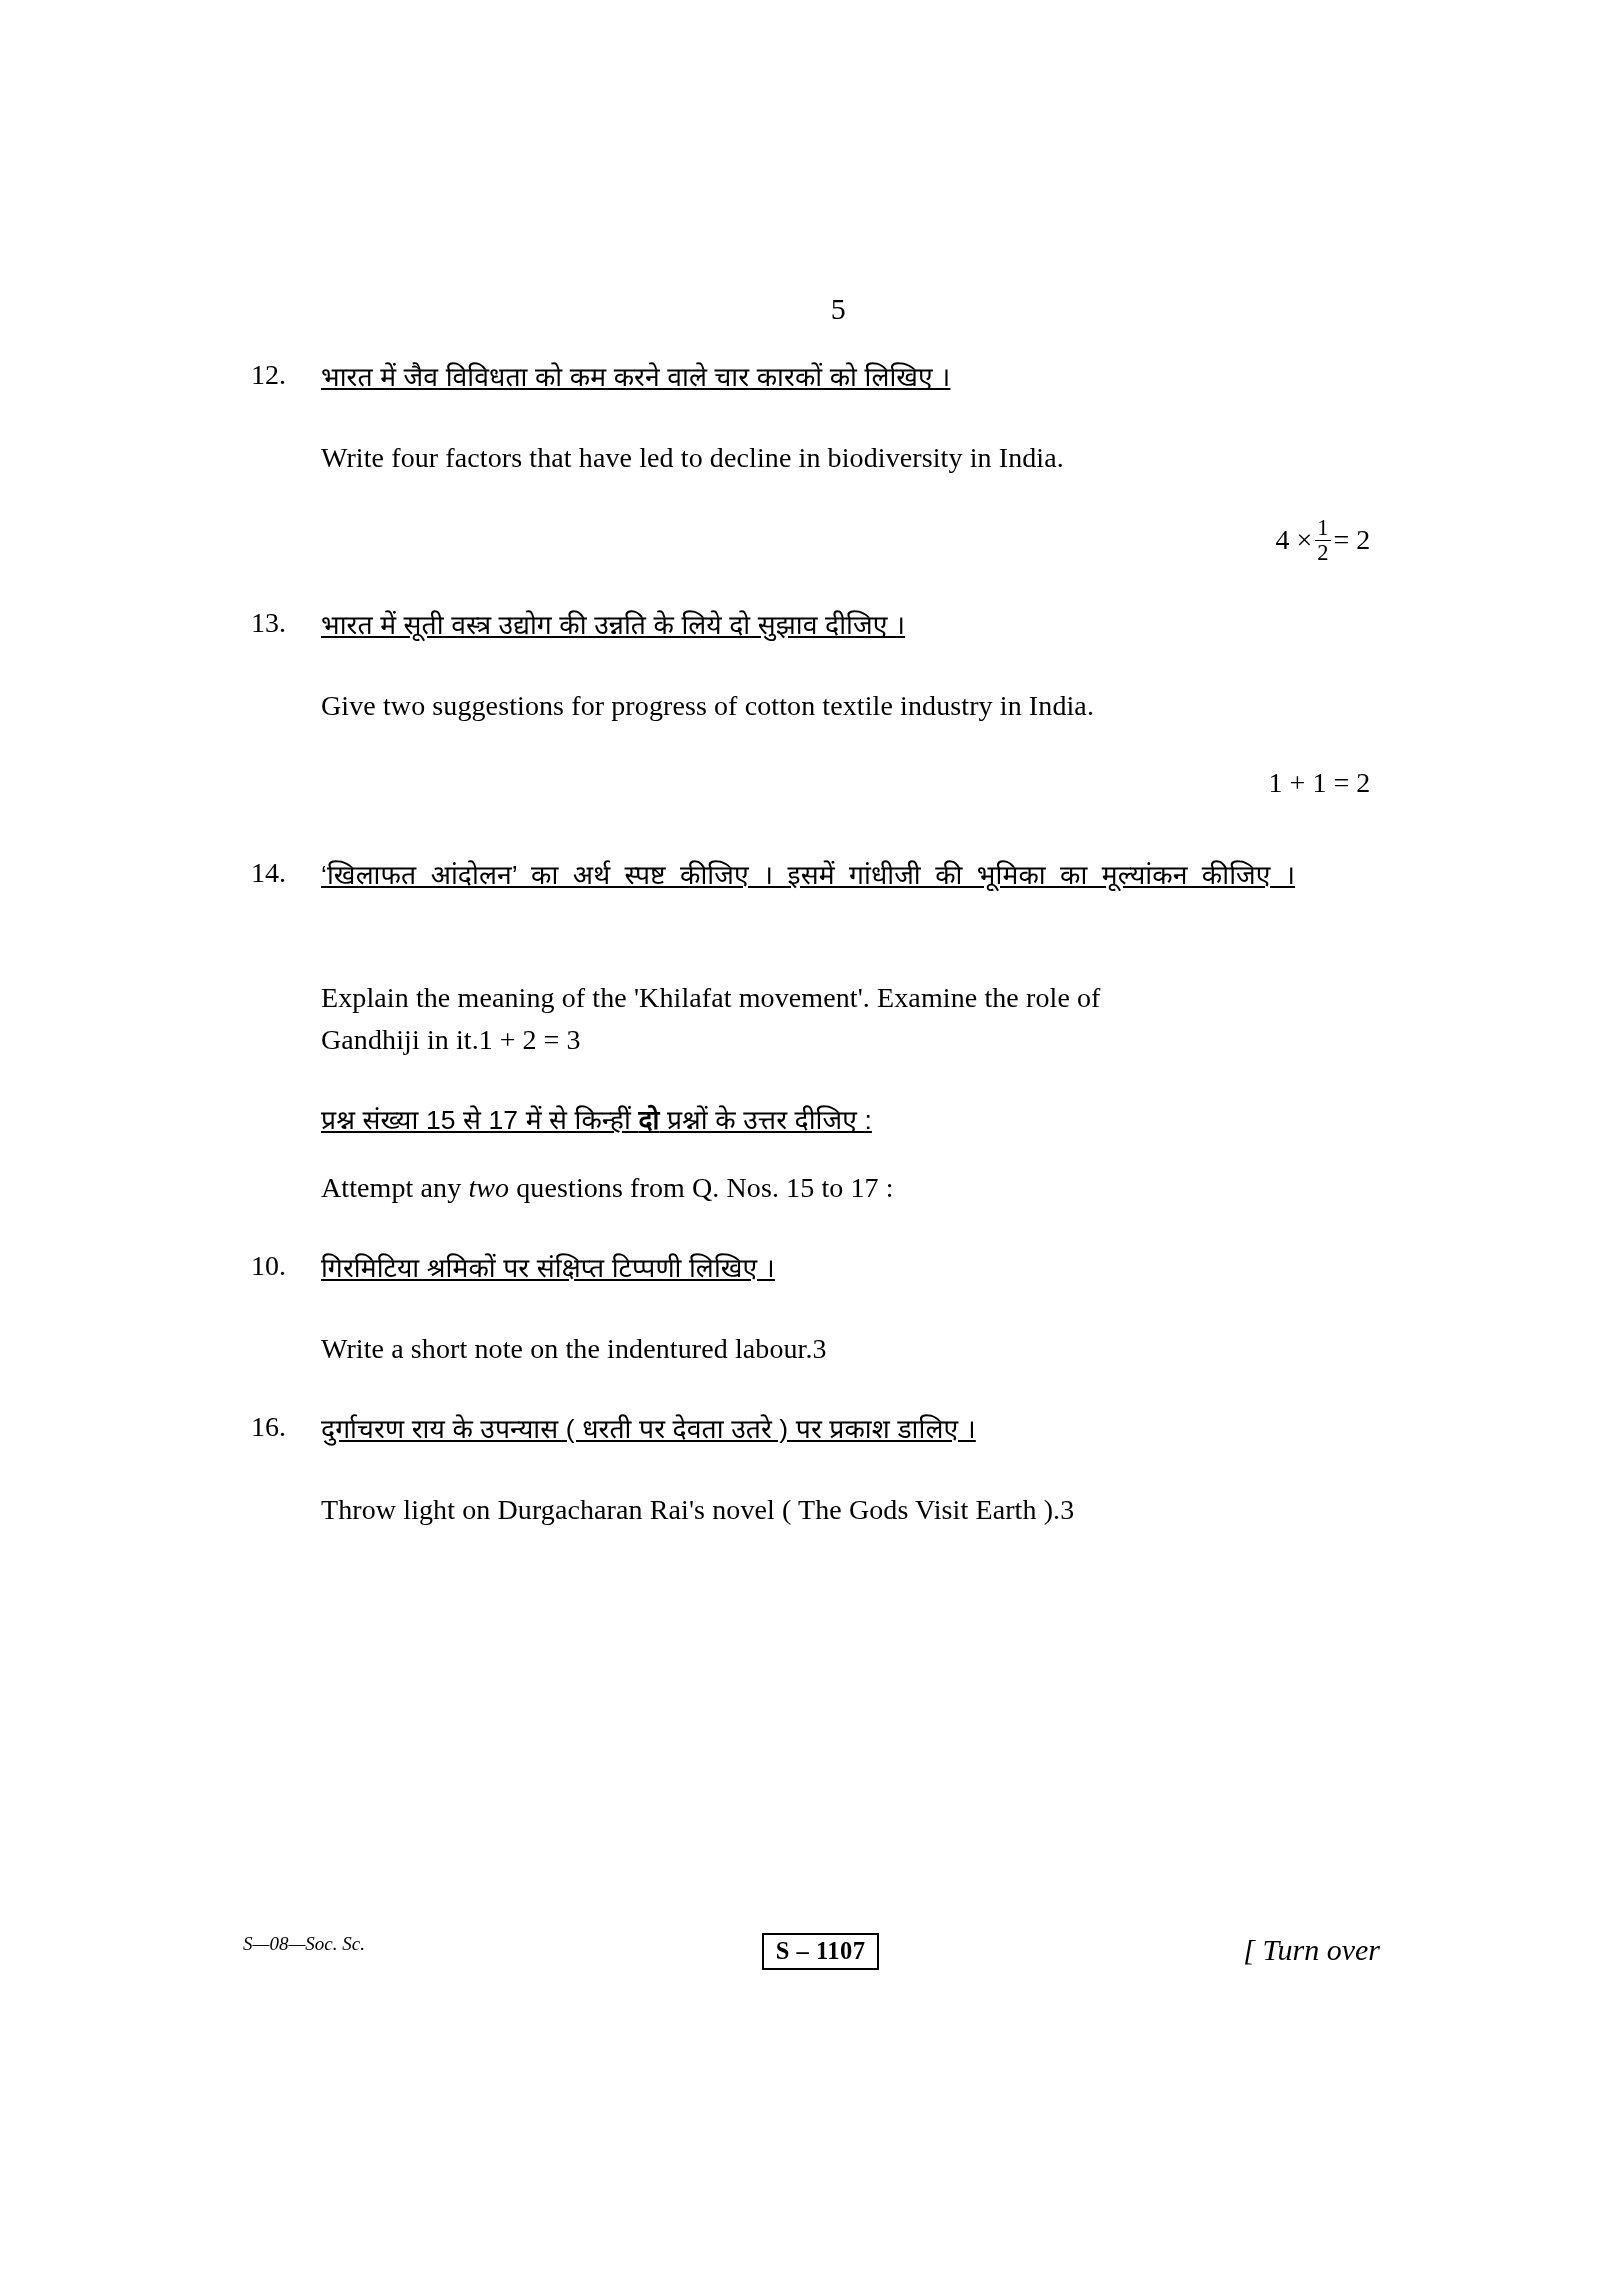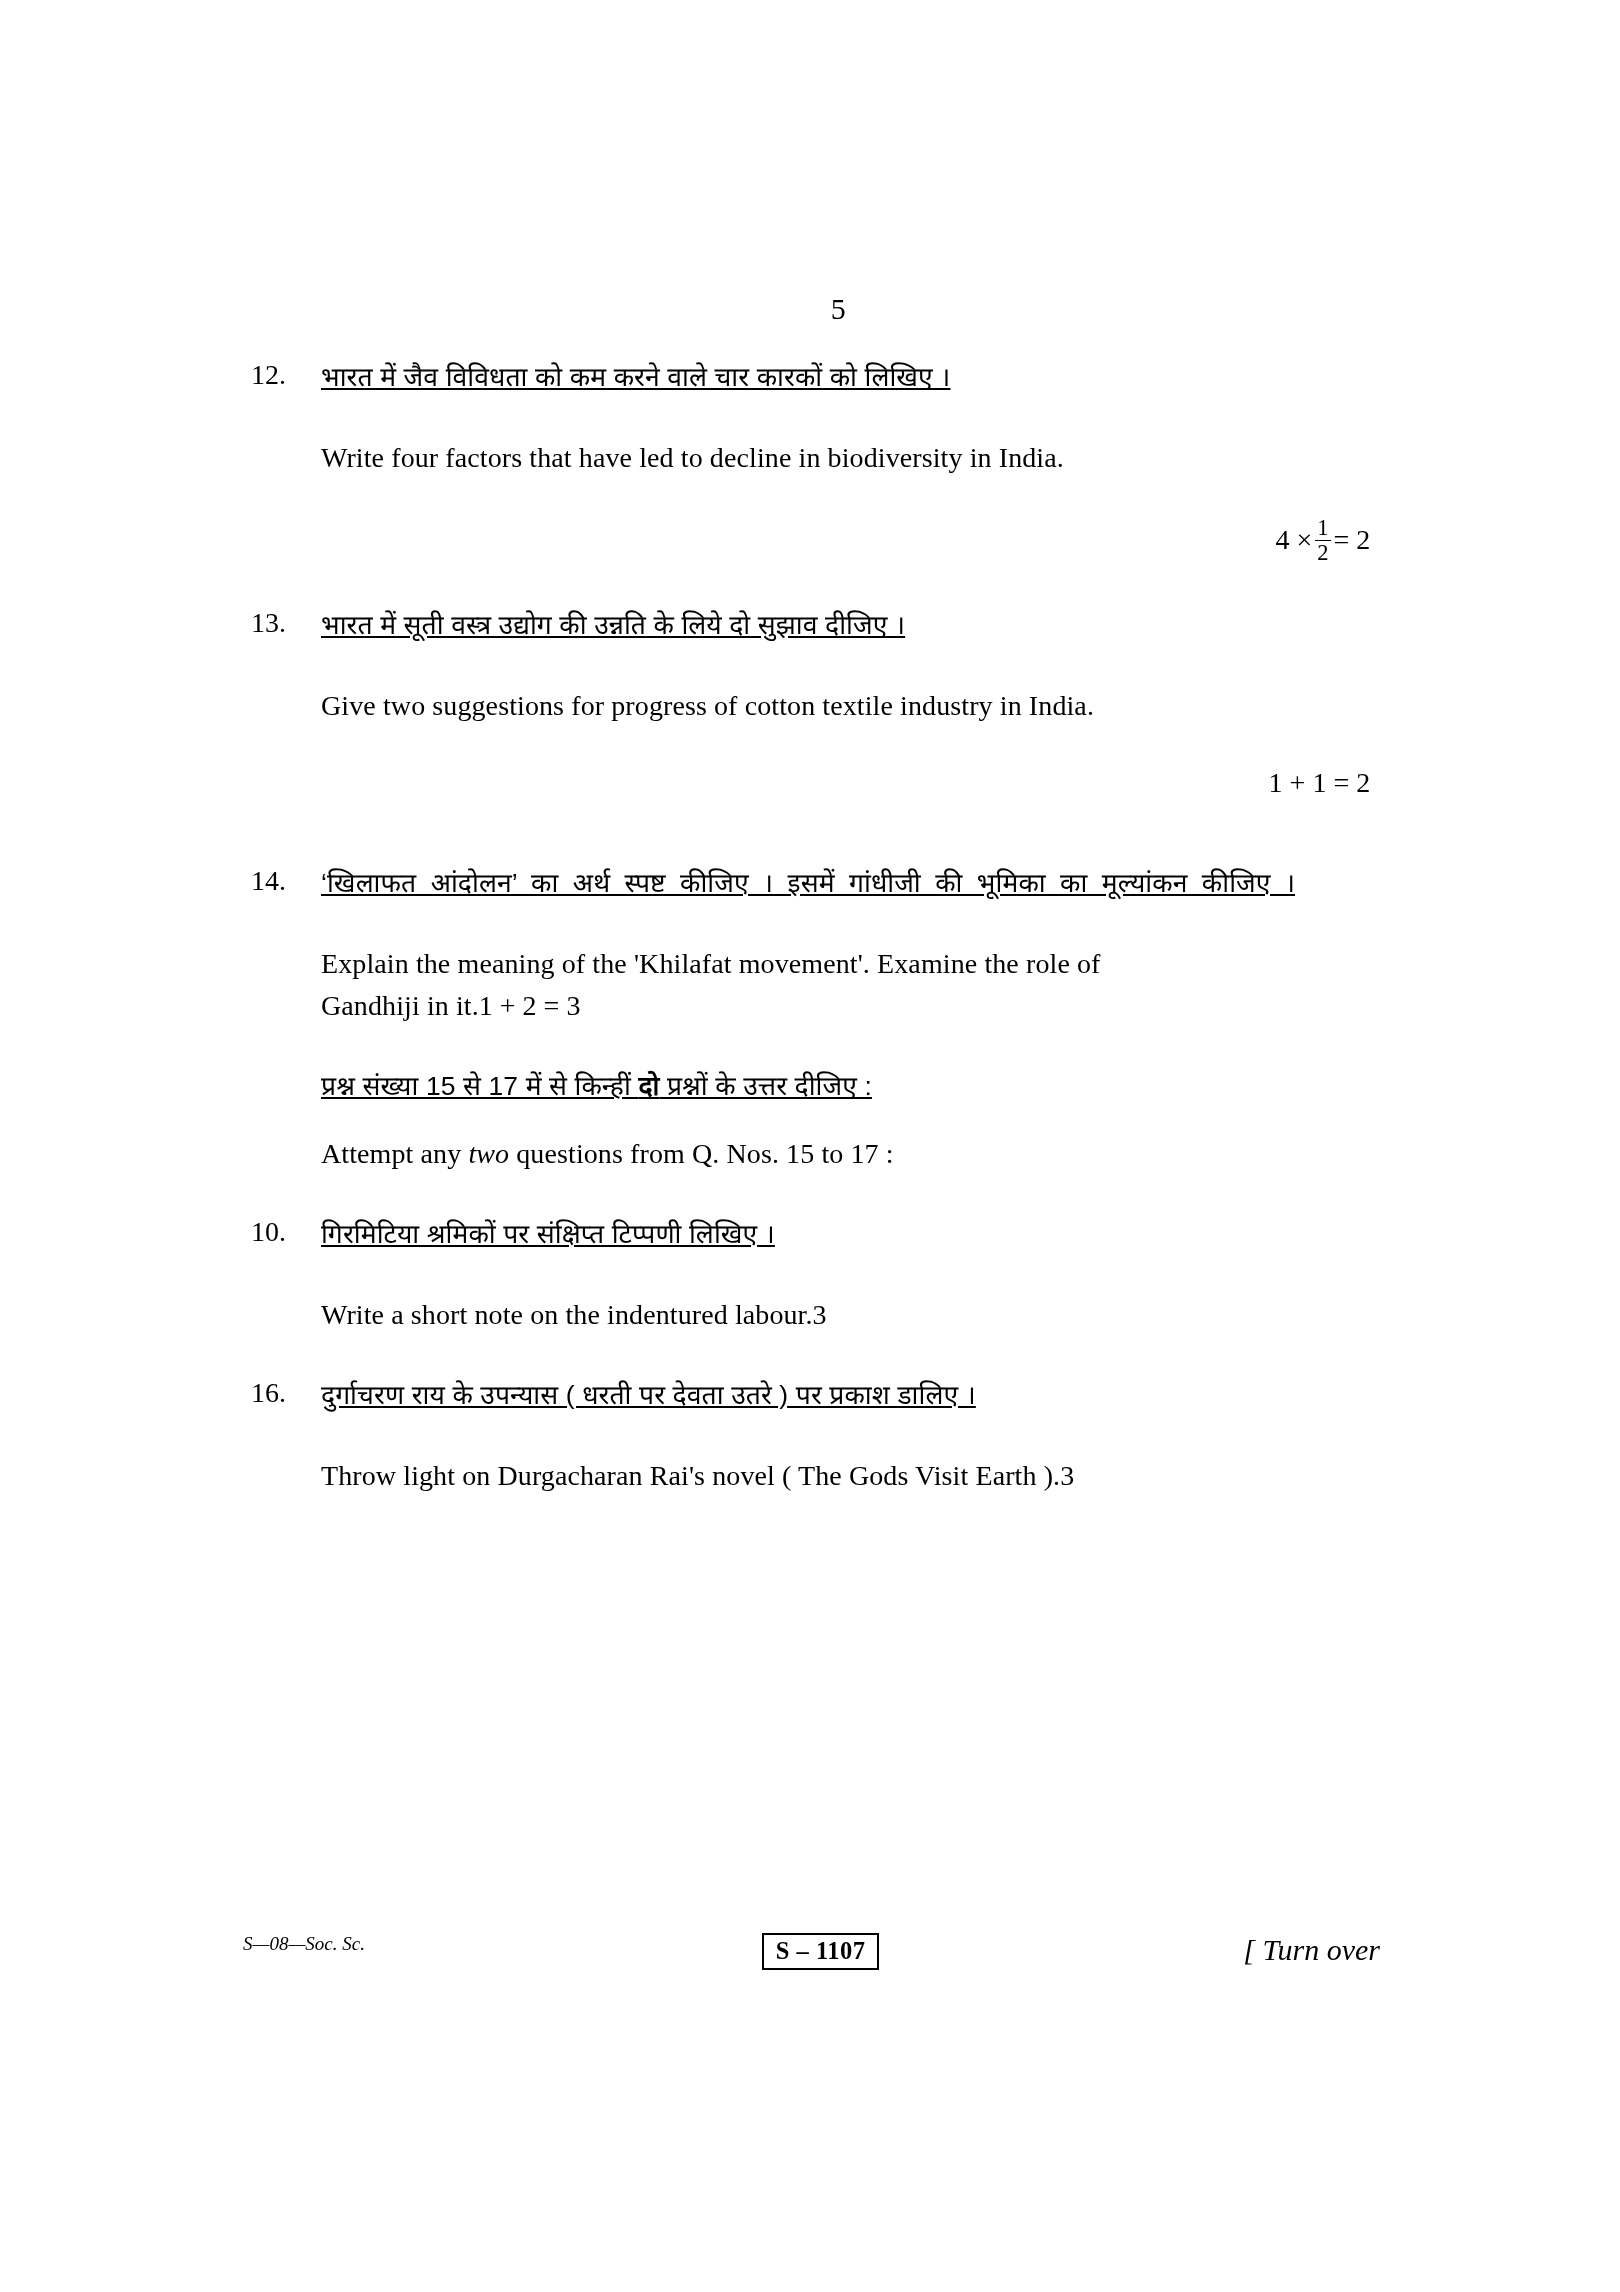--- a/index.html
+++ b/index.html
@@ -61,31 +61,31 @@
     font-family: "Liberation Sans", "DejaVu Sans", sans-serif;
     font-size: 26.5px;
     line-height: 1.55;
     letter-spacing: 0.1px;
     text-decoration: underline;
   }
   .hi.just {
     text-align: justify;
     text-align-last: left;
     word-spacing: 6.9px;
-    margin-top: 8px;
   }
 
   .en {
     font-size: 28px;
     line-height: 1.5;
     letter-spacing: 0.1px;
   }
   .en.just {
     text-align: justify;
     text-align-last: left;
+    margin-top: 42px;
   }
 
   .gap-sm { height: 25.5px; }
   .gap-md { height: 39px; }
   .gap-lg { height: 55px; }
 
   
   .marks {
     text-align: right;
     font-size: 28px;

